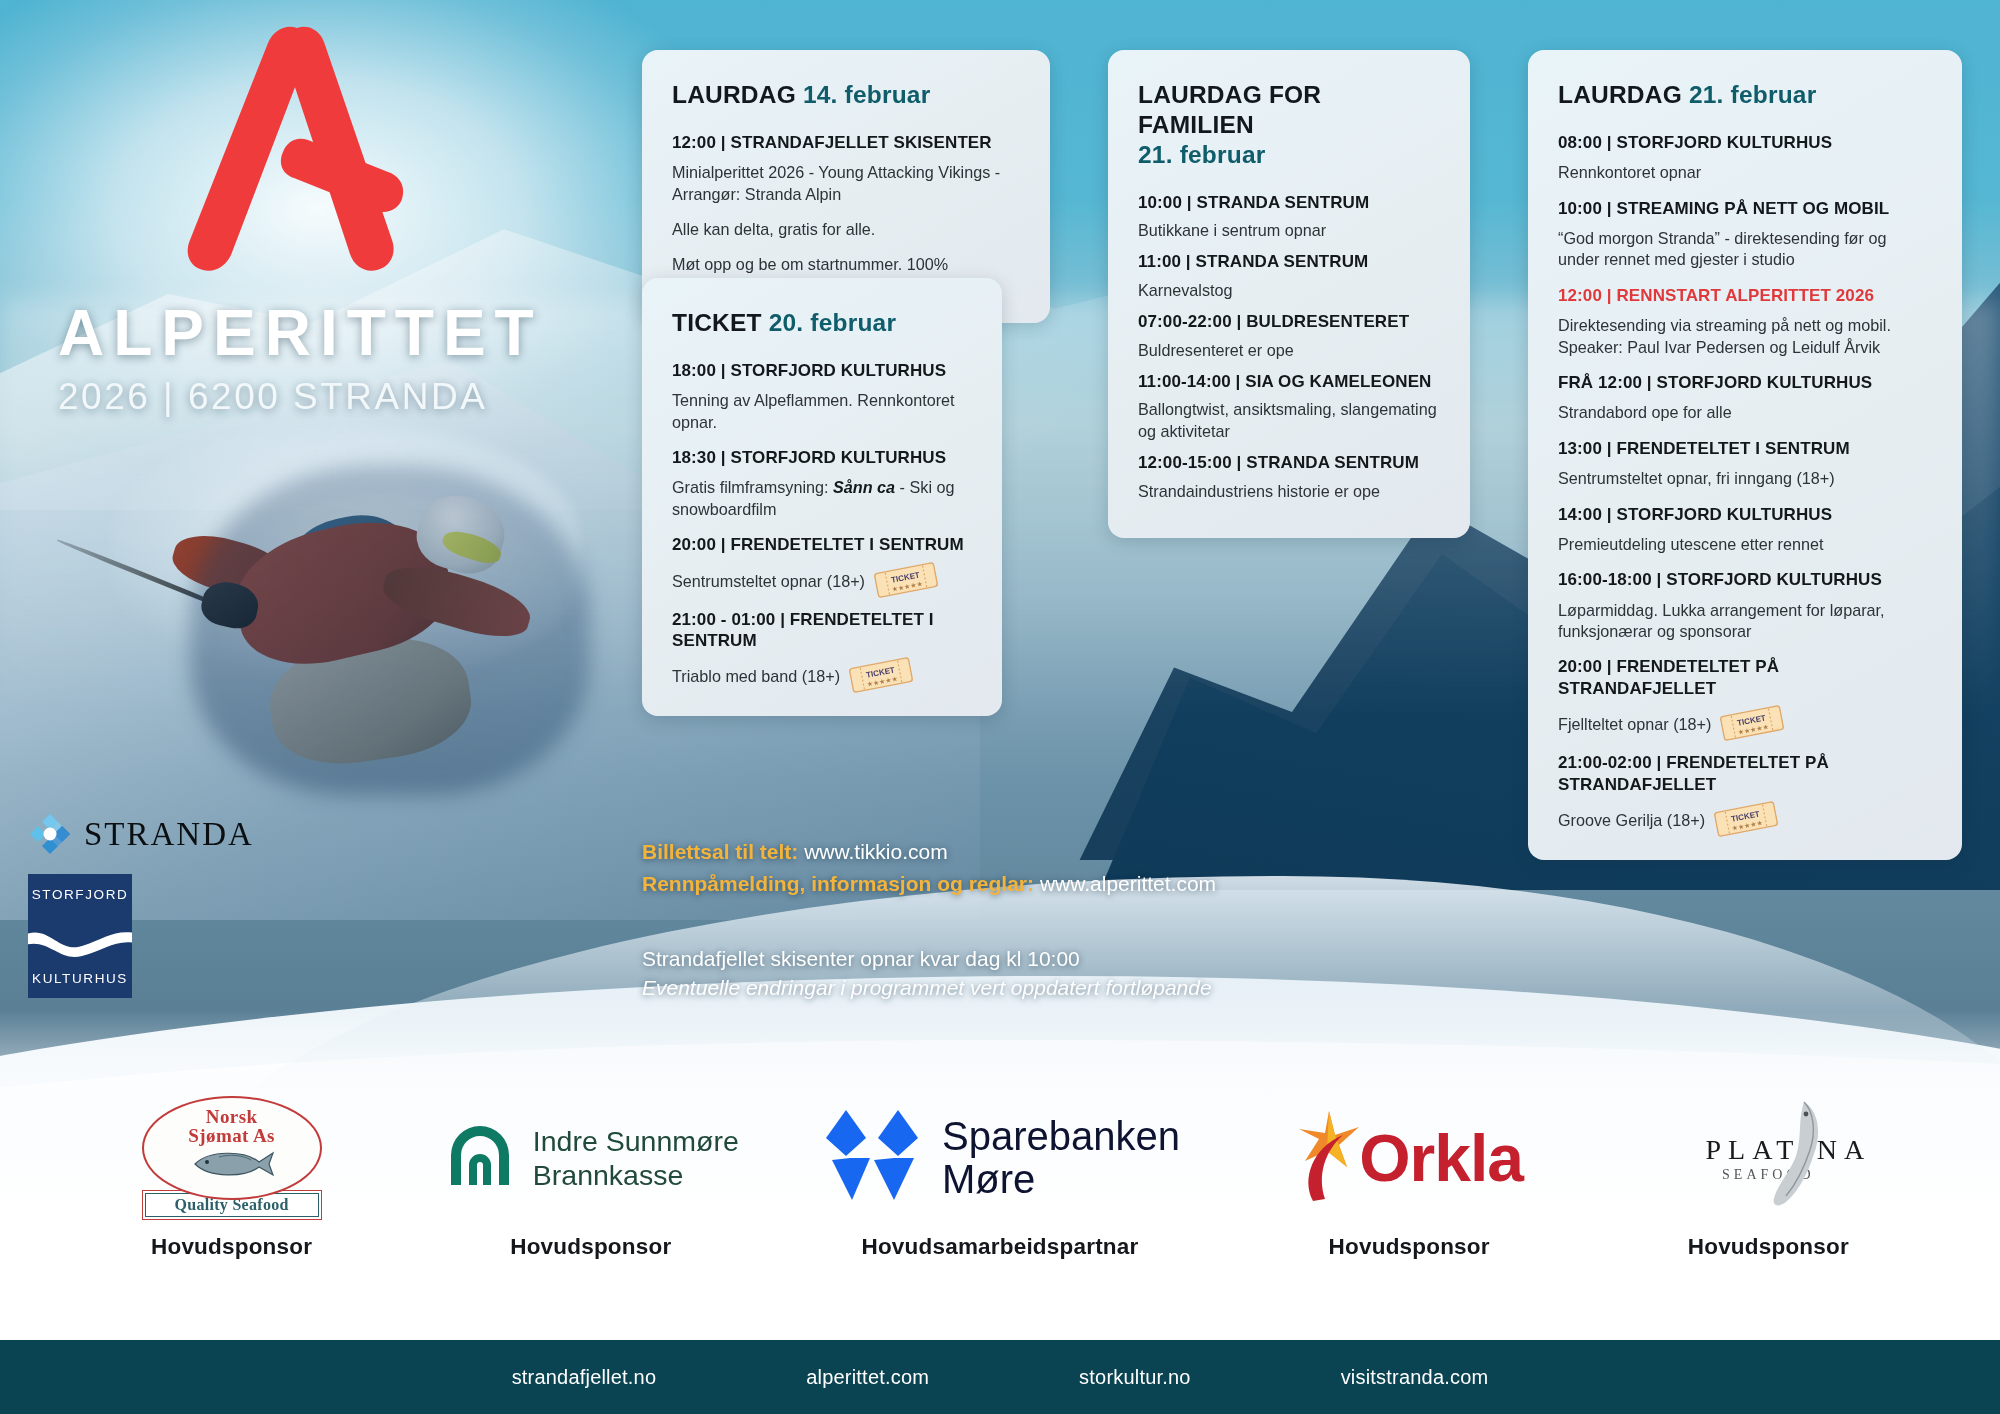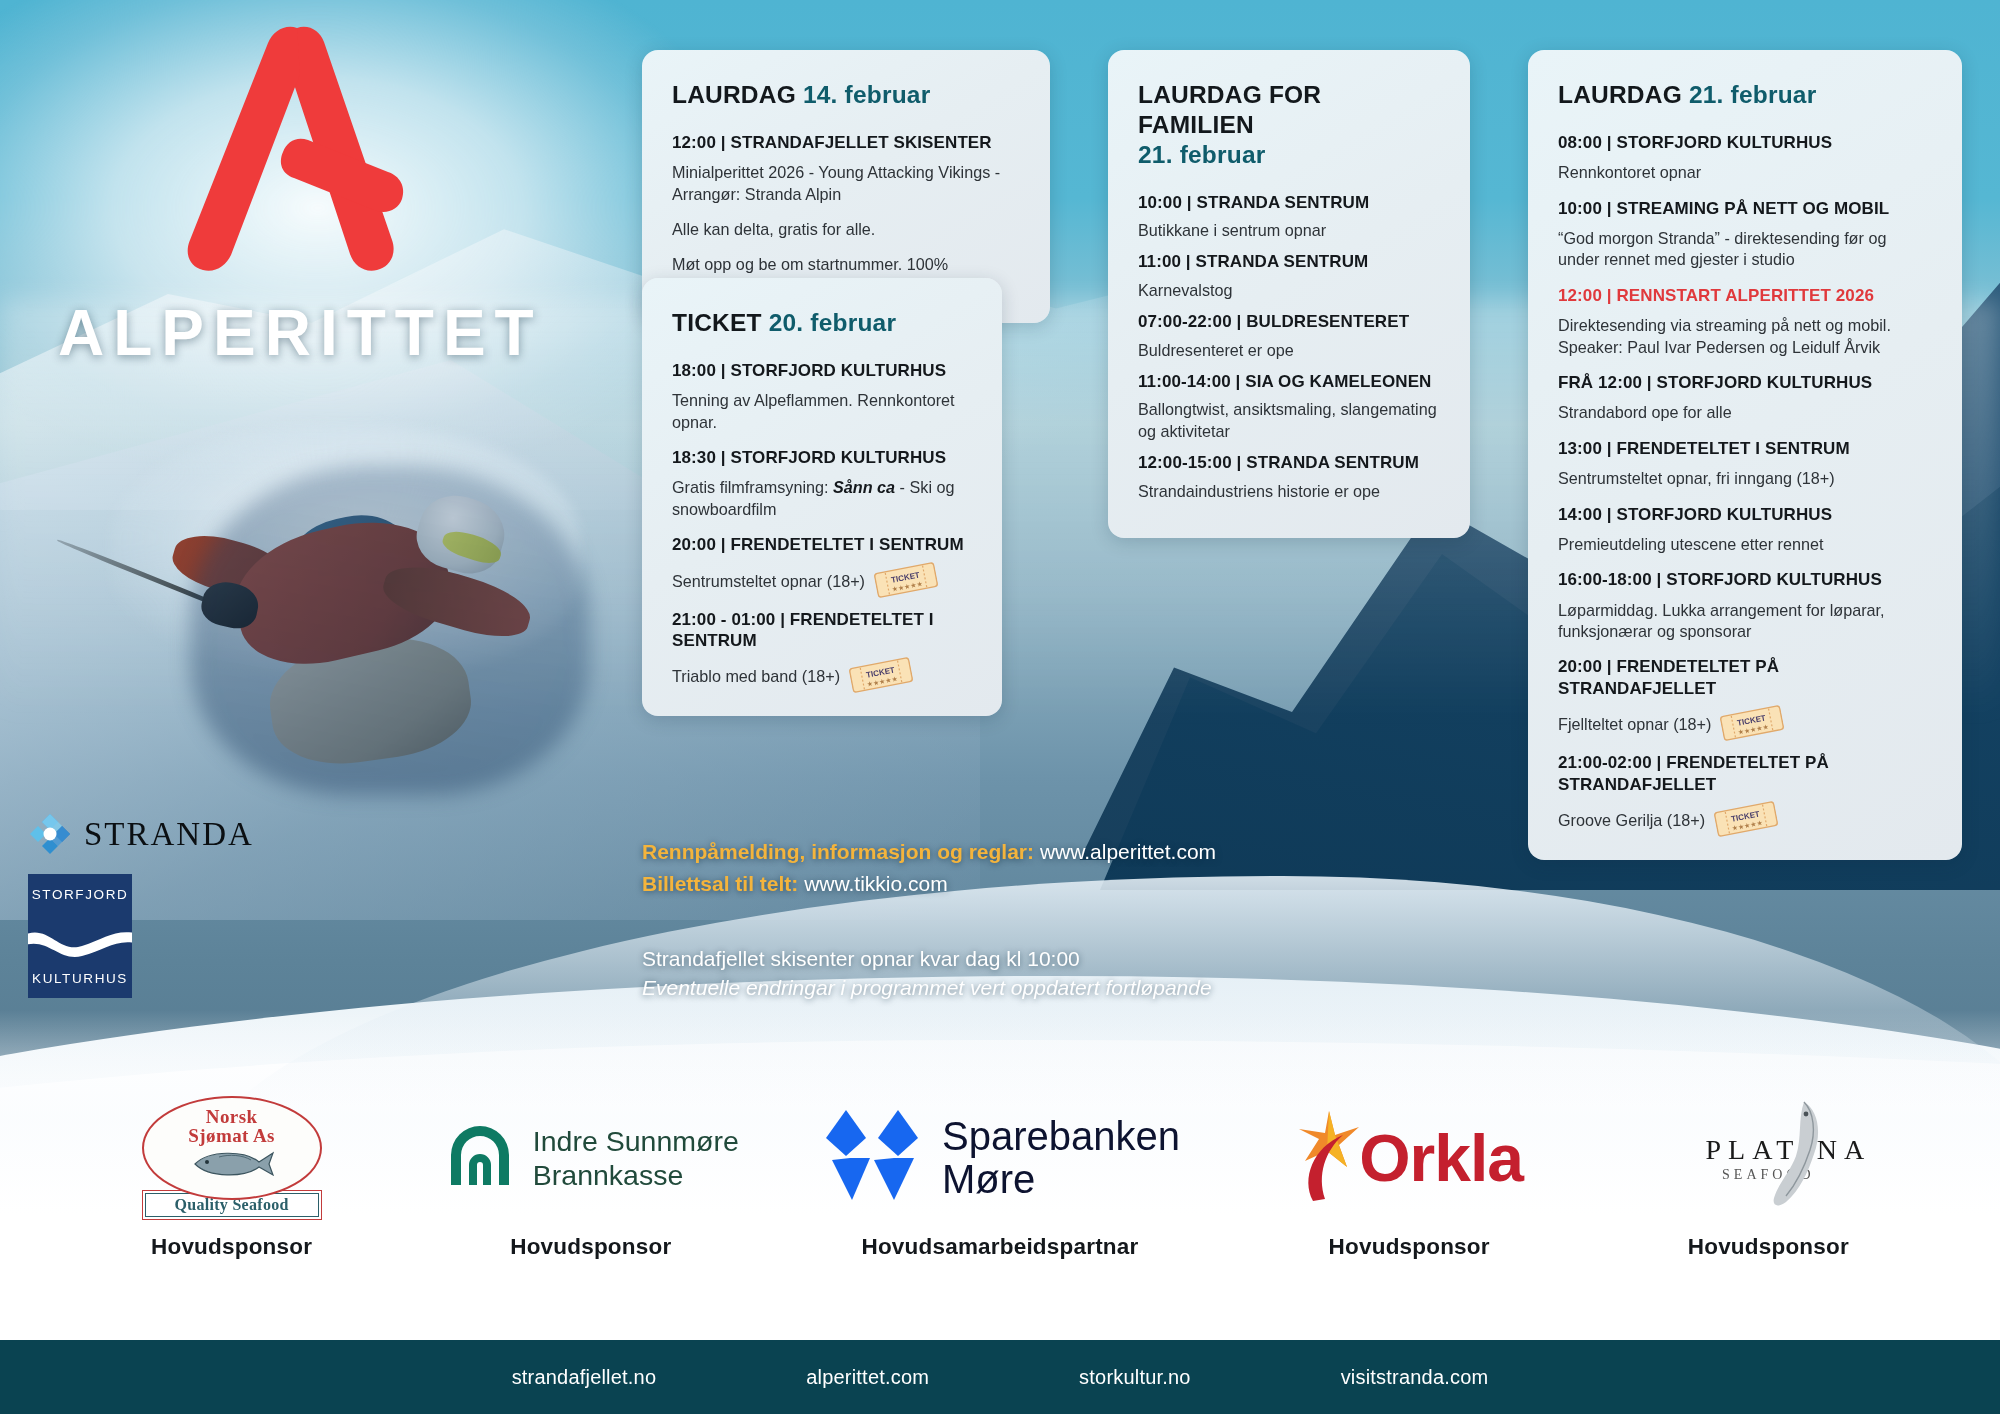--- a/index.html
+++ b/index.html
@@ -322,20 +322,21 @@
     <div class="brand-mark">
       <svg viewBox="0 0 230 280" xmlns="http://www.w3.org/2000/svg">
         <g fill="#ef3b3b">
           <path d="M119 6 C131 2 142 9 146 20 L214 218 C219 232 212 245 199 248 C187 251 176 244 172 232 L111 47 L119 6 Z"></path>
           <path d="M119 6 C107 2 95 9 90 21 L12 218 C6 232 12 245 25 248 C37 251 48 244 53 233 L122 52 L119 6 Z"></path>
           <path d="M105 130 C100 141 104 152 116 156 L196 188 C208 193 220 188 224 177 C228 165 222 154 210 150 L130 118 C119 114 109 119 105 130 Z"></path>
         </g>
       </svg>
     </div>
     <div class="brand-title">ALPERITTET</div>
+    <div class="brand-sub">2026 | 6200 STRANDA</div>
   </div>
 
   <div class="muni">
     <div class="muni-row">
       <span class="muni-star">
         <svg viewBox="0 0 44 44" xmlns="http://www.w3.org/2000/svg">
           <g>
             <polygon points="22,2 30,10 22,18 14,10" fill="#4ea8e0"></polygon>
             <polygon points="42,22 34,30 26,22 34,14" fill="#1e6fb8"></polygon>
             <polygon points="22,42 14,34 22,26 30,34" fill="#2f8fd0"></polygon>
@@ -484,24 +485,24 @@
               <line x1="12" y1="4" x2="12" y2="26" stroke="#e0a96b" stroke-width="1.2" stroke-dasharray="2 2"></line>
               <line x1="50" y1="4" x2="50" y2="26" stroke="#e0a96b" stroke-width="1.2" stroke-dasharray="2 2"></line>
               <text x="31" y="15" font-family="Liberation Sans, sans-serif" font-size="8" font-weight="700" fill="#4a3f6b" text-anchor="middle">TICKET</text>
               <text x="31" y="24" font-family="Liberation Sans, sans-serif" font-size="7" fill="#b07f4a" text-anchor="middle">★★★★★</text>
             </svg></span></div>
     </div>
   </div>
 
   <div class="info">
     <div class="info-line">
+      <span class="lbl">Billettsal til telt:</span><span> www.tikkio.com</span>
+    </div>
+    <div class="info-line">
       <span class="lbl">Rennpåmelding, informasjon og reglar:</span><span> www.alperittet.com</span>
-    </div>
-    <div class="info-line">
-      <span class="lbl">Billettsal til telt:</span><span> www.tikkio.com</span>
     </div>
     <div class="info-note">
       <div class="n1">Strandafjellet skisenter opnar kvar dag kl 10:00</div>
       <div class="n2">Eventuelle endringar i programmet vert oppdatert fortløpande</div>
     </div>
   </div>
 
   <div class="sponsors">
 
     <div class="sp">

